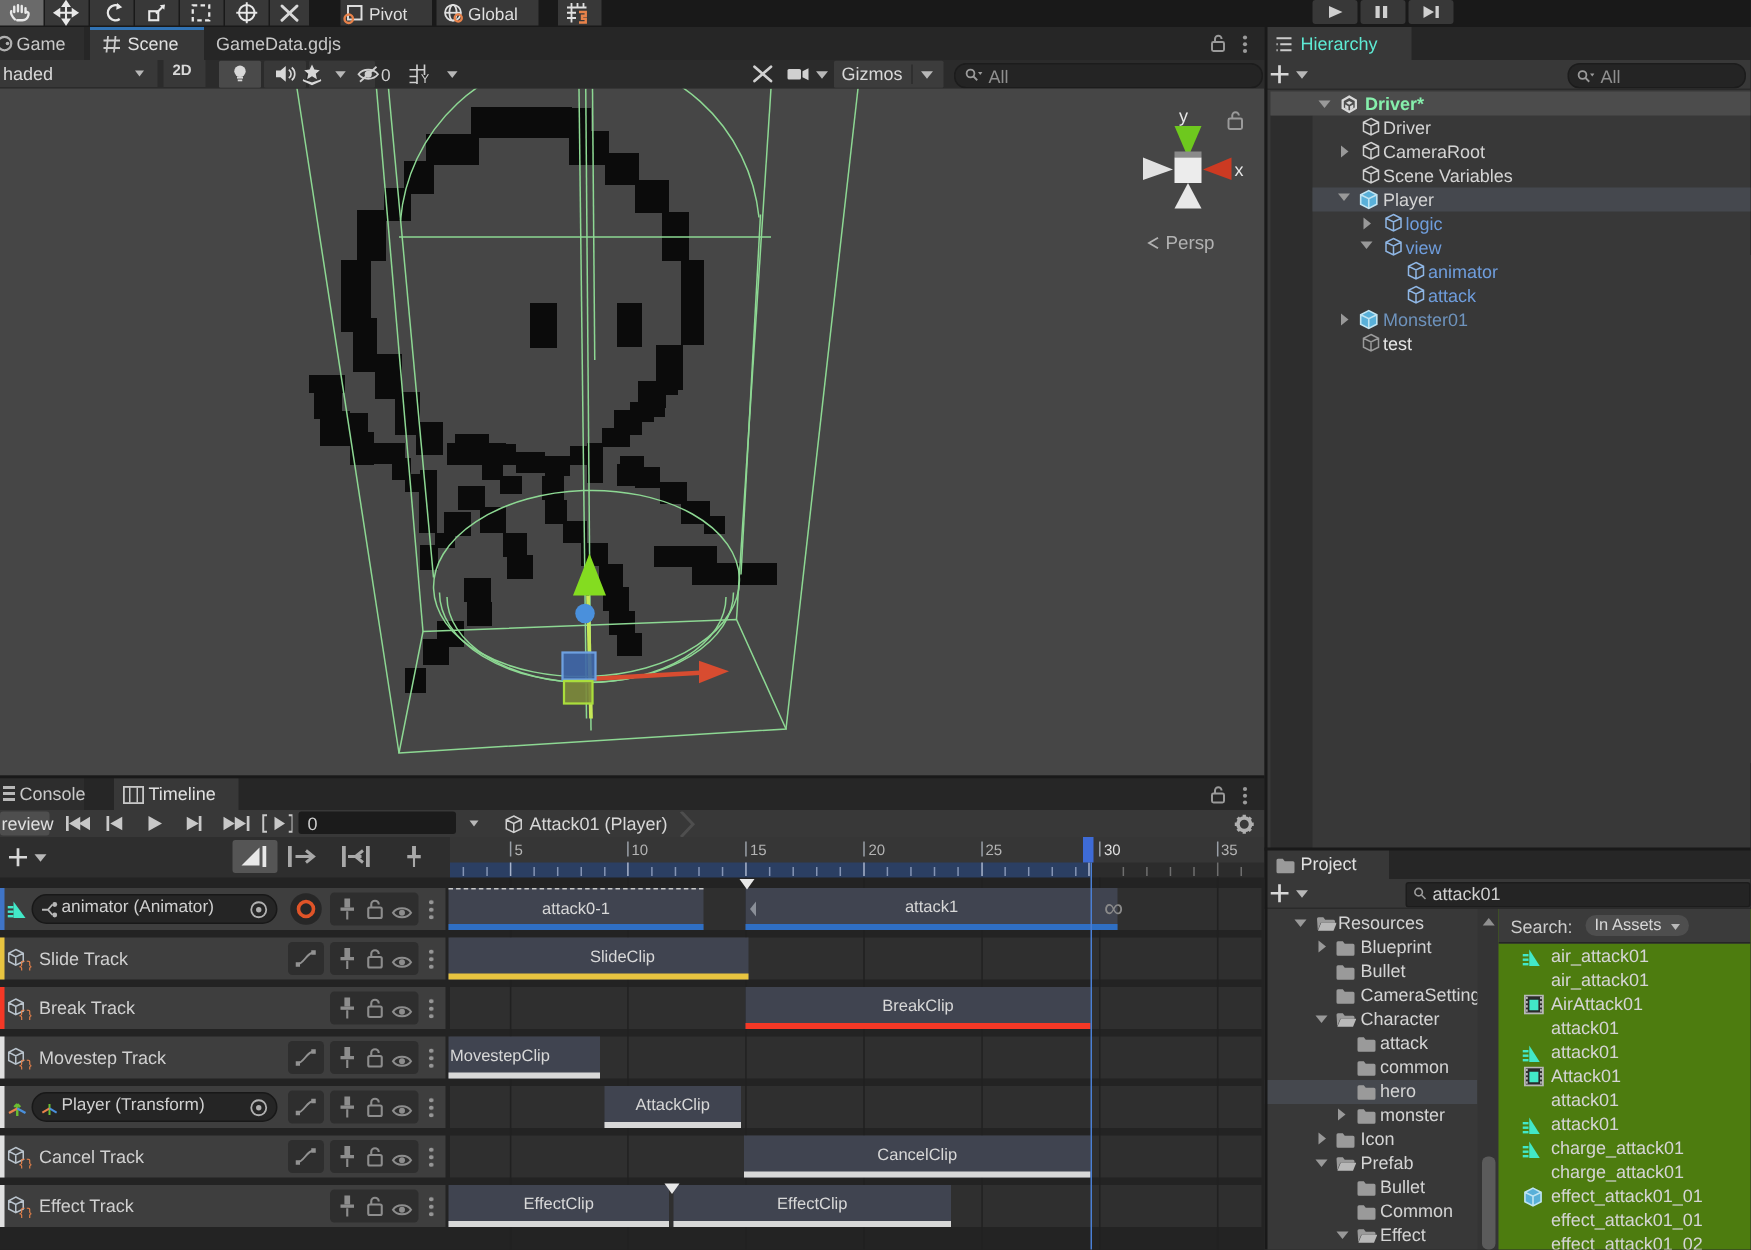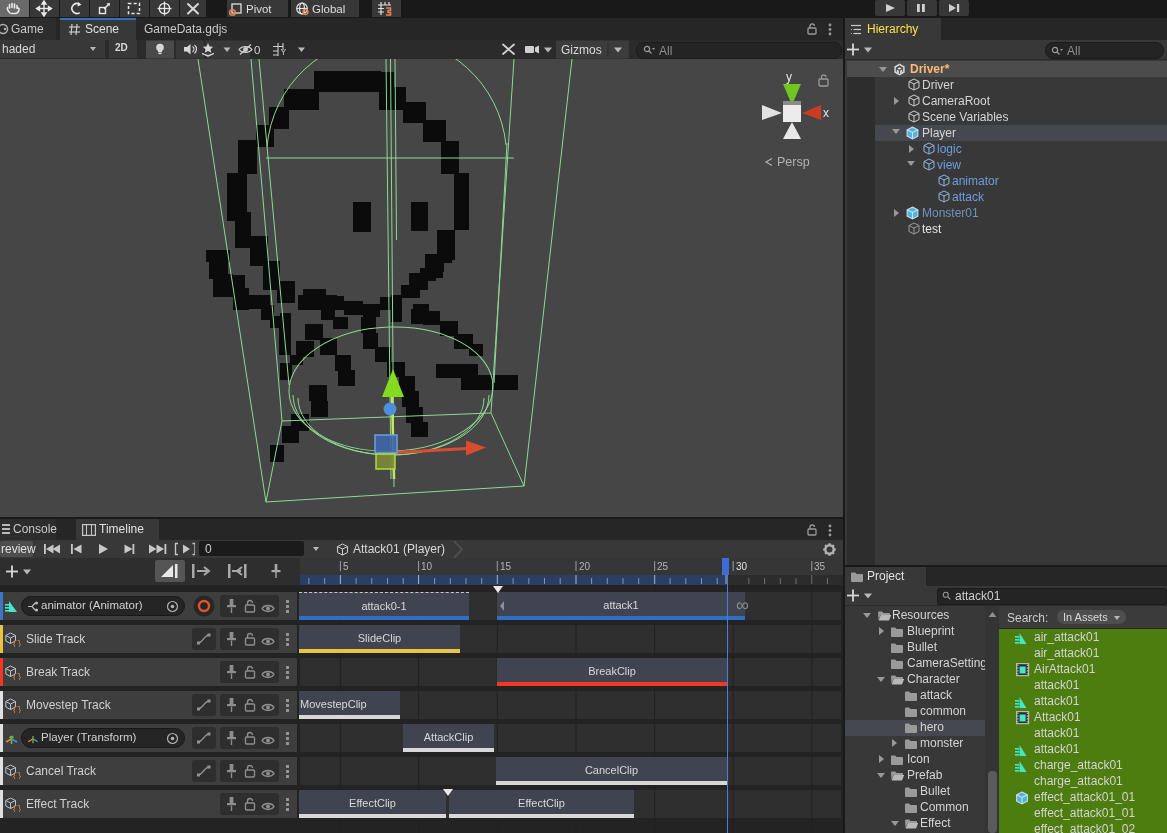--- a/index.html
+++ b/index.html
@@ -414,21 +414,21 @@
   <div class="abs" style="left:1px;top:0;width:97px;height:22px;background:#383838;"></div>
   <svg class="abs" style="left:7px;top:5px" width="13" height="13" viewBox="0 0 13 13">
       <g stroke="#cccccc" stroke-width="1.2" fill="none">
         <line x1="1" y1="2.5" x2="11" y2="2.5"></line>
         <line x1="3.5" y1="6.5" x2="11" y2="6.5"></line>
         <line x1="3.5" y1="10.5" x2="11" y2="10.5"></line>
         <line x1="1" y1="6.5" x2="1.8" y2="6.5"></line>
         <line x1="1" y1="10.5" x2="1.8" y2="10.5"></line>
       </g>
     </svg>
-  <div class="abs txt" style="left:24px;top:4px;color:#fde047;">Hierarchy</div>
+  <div class="abs txt" style="left:24px;top:4px;color:#5eead4;">Hierarchy</div>
 
   <svg class="abs" style="left:4px;top:25px" width="40" height="14" viewBox="0 0 40 14">
       <g stroke="#d8d8d8" stroke-width="1.8">
         <line x1="6" y1="0.5" x2="6" y2="12.5"></line>
         <line x1="0" y1="6.5" x2="12" y2="6.5"></line>
       </g>
       <path d="M17 4.5 l8 0 l-4 5 z" fill="#b8b8b8"></path>
     </svg>
   <div class="abs" style="left:202px;top:24px;width:117px;height:15px;background:#242424;border:1px solid #1c1c1c;border-radius:8px;"></div>
   <svg class="abs" style="left:208px;top:27.5px" width="12" height="10" viewBox="0 0 12 10">
@@ -439,21 +439,21 @@
   <div class="abs txt dim" style="left:224px;top:25.5px;">All</div>
   <div class="abs" style="left:0;top:41px;width:324px;height:1px;background:#2a2a2a;"></div>
 
   <div class="abs" style="left:4px;top:59px;width:28px;height:489px;background:#2d2d2d;"></div>
 
   <div class="abs" style="left:4px;top:43px;width:320px;height:16px;background:#4c4c4c;"></div>
   <div class="abs tri-d" style="left:36px;top:49px;"></div>
   <svg class="abs" style="left:50px;top:45px" width="13" height="13" viewBox="0 0 24 24">
       <path fill="#d8d8d8" d="M12 1 L21.5 6.5 V17.5 L12 23 L2.5 17.5 V6.5 Z M12 4.2 L5.3 8.1 V15.9 L12 19.8 L18.7 15.9 V8.1 Z M12 8 L16 10.3 L12 12.6 L8 10.3 Z M7 12.2 L11 14.5 V19 L7 16.7 Z M17 12.2 V16.7 L13 19 V14.5 Z"></path>
     </svg>
-  <div class="abs txt" style="left:67px;top:44px;color:#fdba74;font-weight:bold;">Driver*</div>
+  <div class="abs txt" style="left:67px;top:44px;color:#86efac;font-weight:bold;">Driver*</div>
 
   <div class="abs" style="left:32px;top:107px;width:292px;height:16px;background:#45484e;"></div>
 
   <div class="abs tri-r" style="left:51px;top:79px;"></div>
   <div class="abs tri-d" style="left:49px;top:111px;"></div>
   <div class="abs tri-r" style="left:66px;top:127px;"></div>
   <div class="abs tri-d" style="left:64px;top:143px;"></div>
   <div class="abs tri-r" style="left:51px;top:191px;"></div>
 
   <svg class="abs" style="left:65px;top:60px" width="12" height="13" viewBox="0 0 12 13">
@@ -717,21 +717,21 @@
 
   <div class="clip" style="left:299px;top:73px;width:170px;border-top:1.5px dashed #c8c8c8;box-sizing:border-box;">
       <div class="ctext">attack0-1</div>
       <div class="cbar" style="background:#2f6fc4;"></div>
     </div>
   <div class="clip" style="left:497px;top:73px;width:248px;">
       <div class="ctext">attack1</div>
       <div class="cbar" style="background:#2f6fc4;"></div>
     </div>
   <div class="abs" style="left:736px;top:76px;color:#8a8a8a;font-size:18px;font-family:'Liberation Sans';">∞</div>
-  <div class="clip" style="left:299px;top:106px;width:161px;">
+  <div class="clip" style="left:299px;top:106px;width:184px;padding-left:16px;">
       <div class="ctext">SlideClip</div>
       <div class="cbar" style="background:#e8c440;"></div>
     </div>
   <div class="clip" style="left:497px;top:139px;width:230px;">
       <div class="ctext">BreakClip</div>
       <div class="cbar" style="background:#f53826;"></div>
     </div>
   <div class="clip" style="left:299px;top:172px;width:101px;">
       <div class="ctext" style="text-align:left;left:1px;">MovestepClip</div>
       <div class="cbar" style="background:#d8d8d8;"></div>

